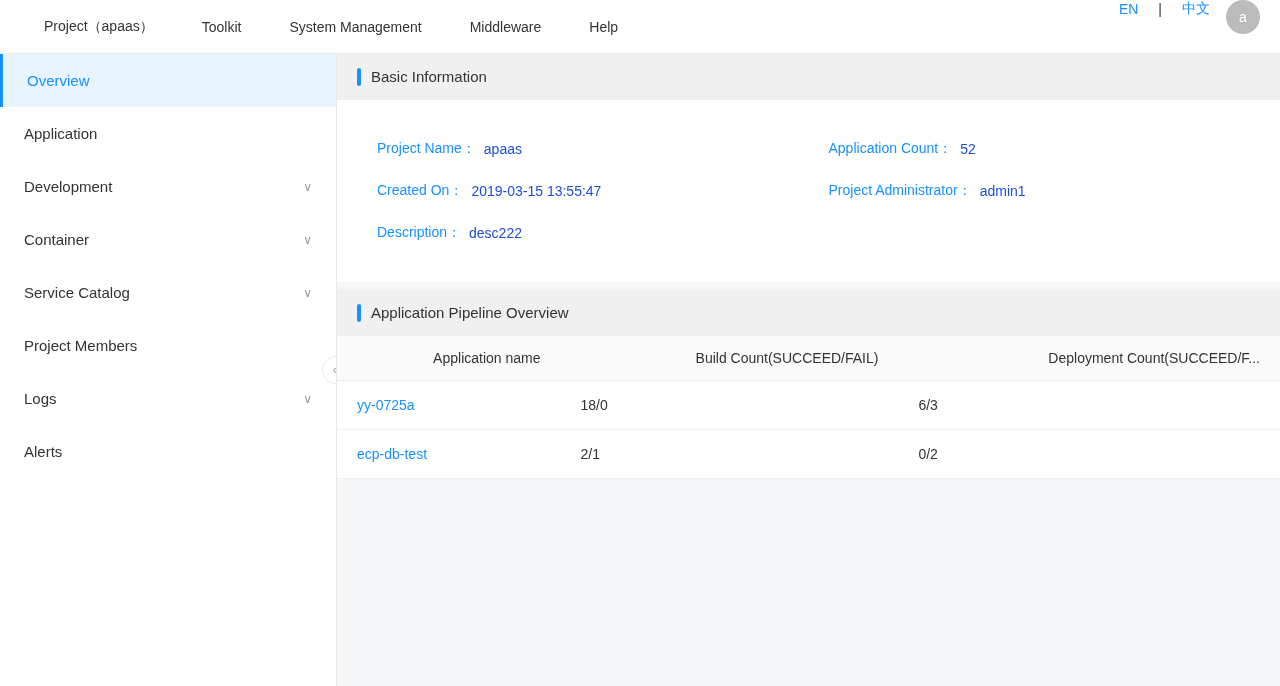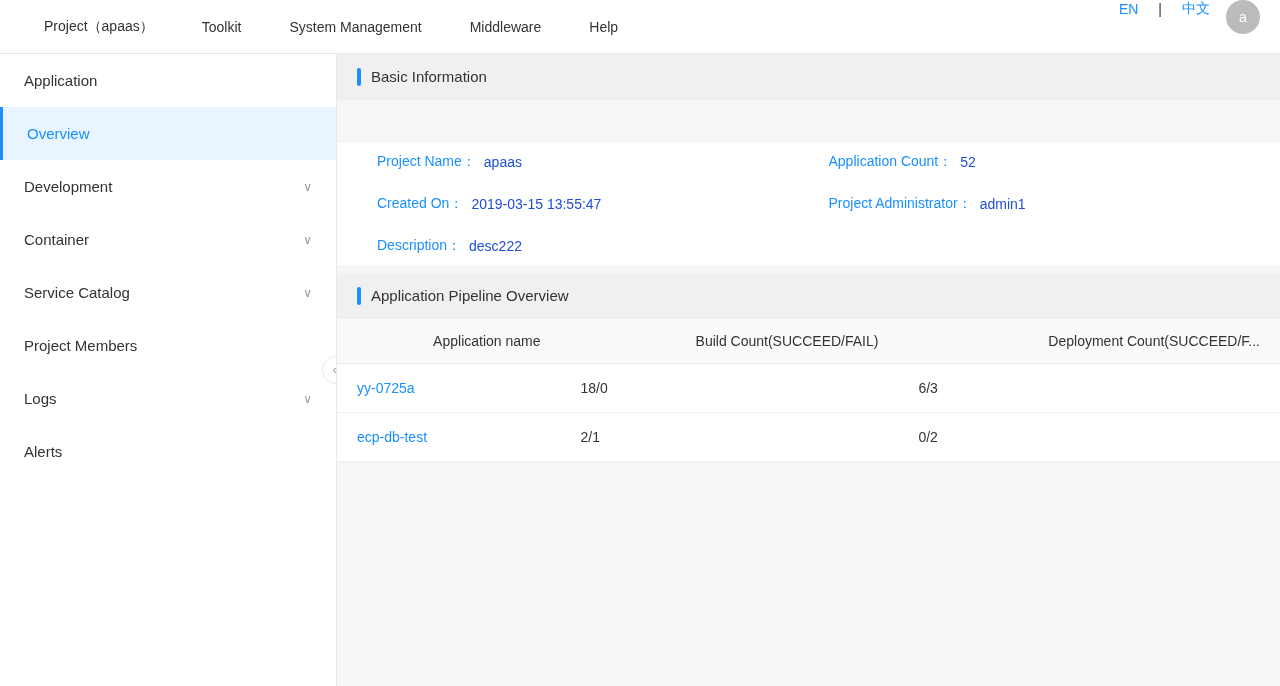--- a/index.html
+++ b/index.html
@@ -129,22 +129,21 @@
     }
     .section-bar {
       width: 4px;
       height: 18px;
       background: #1890ff;
       border-radius: 2px;
       display: inline-block;
     }
     .section-body {
       background: #fff;
-      padding: 10px 40px;
-      margin-top: 43px;
+      padding: 40px 40px;
     }
 
     
     .info-grid {
       display: grid;
       grid-template-columns: 1fr 1fr;
       gap: 24px 40px;
     }
     .info-row {
       display: flex;
@@ -205,25 +204,25 @@
     <span style="color:#1890ff;cursor:pointer;">EN</span>
     <span style="color:#333;">|</span>
     <span style="color:#1890ff;cursor:pointer;">中文</span>
   </div>
   <div class="nav-avatar">a</div>
 </nav>
 
 <div class="layout">
 
   <div class="sidebar">
-    <div class="sidebar-item">
-      <span>Application</span>
-    </div>
     <div class="sidebar-item active">
       <span>Overview</span>
+    </div>
+    <div class="sidebar-item">
+      <span>Application</span>
     </div>
     <div class="sidebar-item">
       <span>Development</span>
       <span class="chevron">∨</span>
     </div>
     <div class="sidebar-item">
       <span>Container</span>
       <span class="chevron">∨</span>
     </div>
     <div class="sidebar-item">

